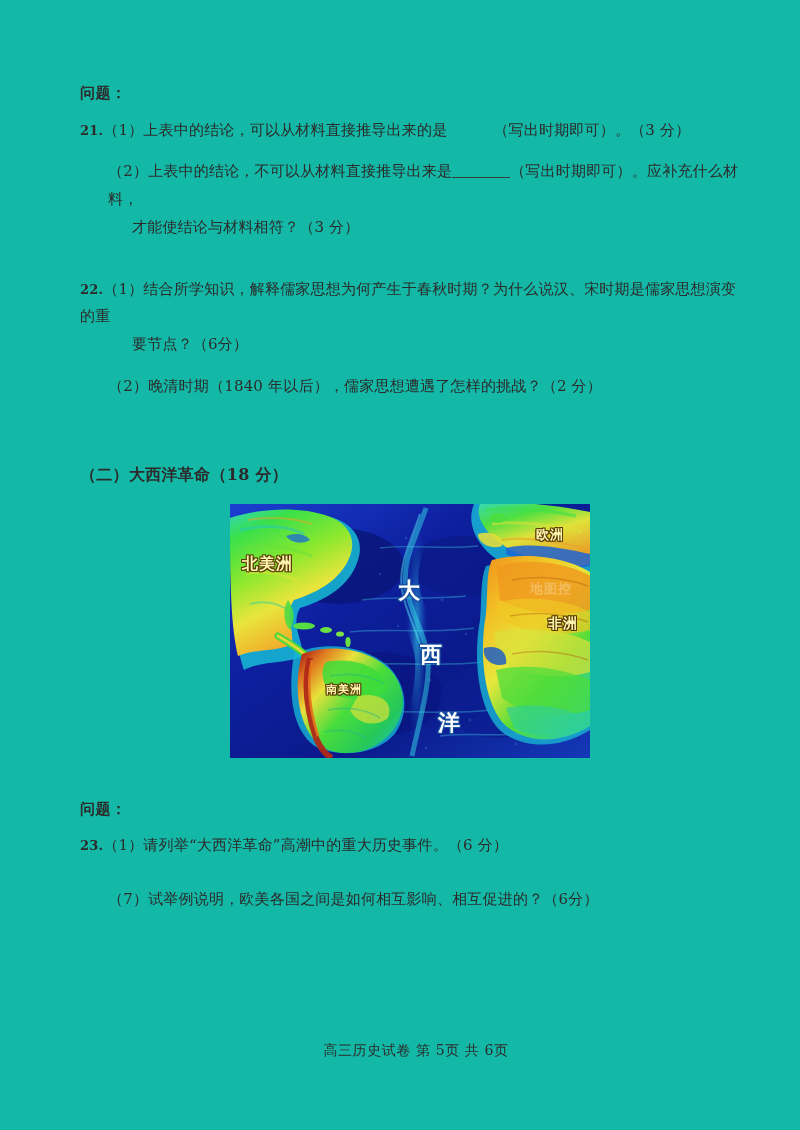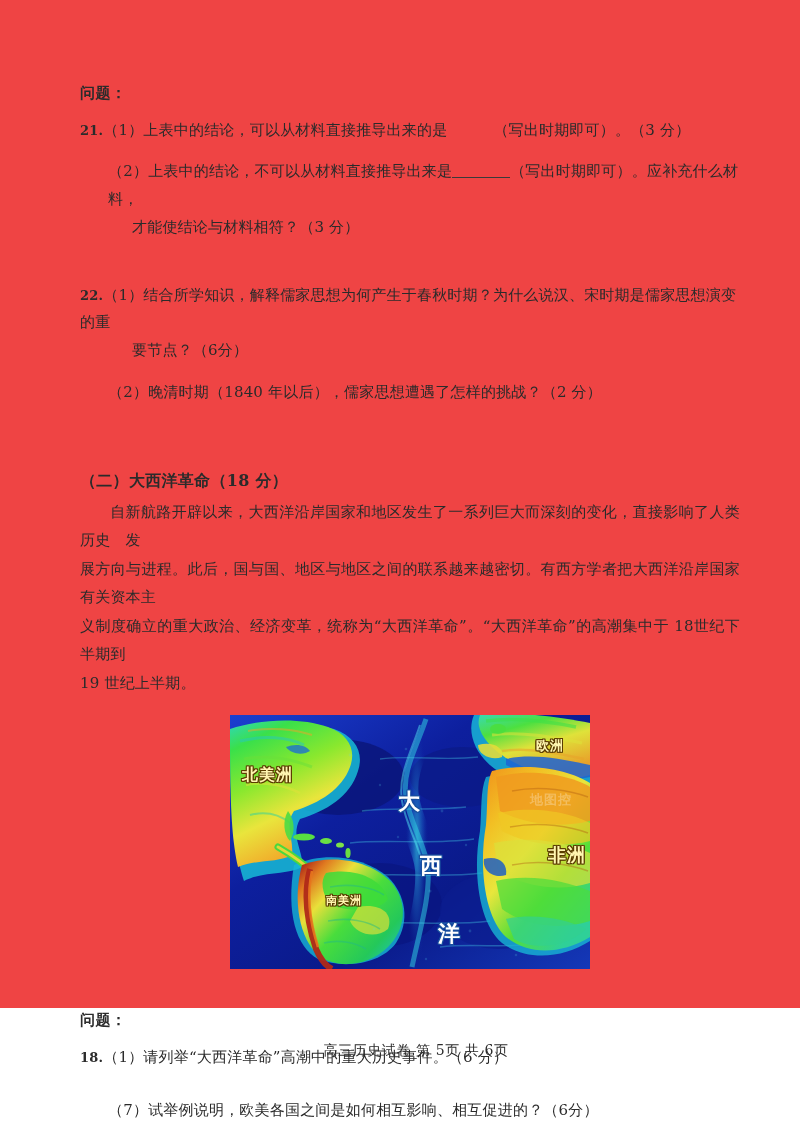--- a/index.html
+++ b/index.html
@@ -13,41 +13,41 @@
     position: relative;
     font-family: "DejaVu Serif", "Liberation Serif", serif;
     color: #2b2b2b;
     overflow: hidden;
   }
 
   .page {
     position: absolute;
     left: 0; top: 0;
     width: 800px;
-    height: 1008px;
-    background: #ef4444;
+    height: 1130px;
+    background: #14b8a6;
   }
 
   .content {
     position: absolute;
     left: 80px;
     top: 82px;
     width: 660px;
   }
 
   .bold-label {
     font-weight: bold;
     font-size: 15px;
     letter-spacing: 0.5px;
     margin: 0 0 12px 0;
     line-height: 1.5;
   }
 
   .q-block {
-    margin: 6px 0 8px 0;
+    margin: 0 0 8px 0;
   }
 
   .q-line {
     font-size: 15px;
     line-height: 1.85;
     margin: 0;
     white-space: pre-wrap;
     letter-spacing: 0.2px;
   }
 
@@ -124,21 +124,21 @@
        0 1px 0 #5a3b00, 0 -1px 0 #5a3b00,
        1px 1px 0 #5a3b00, -1px -1px 0 #5a3b00,
        1px -1px 0 #5a3b00, -1px 1px 0 #5a3b00;
     letter-spacing: 1px;
     pointer-events: none;
     white-space: nowrap;
   }
   .lbl-na { left: 12px;  top: 50px;  font-size: 16px; }
   .lbl-sa { left: 96px;  top: 178px; font-size: 11px; }
   .lbl-eu { left: 306px; top: 22px;  font-size: 13px; }
-  .lbl-af { left: 318px; top: 128px; font-size: 18px; }
+  .lbl-af { left: 318px; top: 111px; font-size: 14px; }
 
   .ocean-char {
     position: absolute;
     font-family: "DejaVu Sans", "Liberation Sans", sans-serif;
     font-weight: bold;
     font-size: 22px;
     color: #ffffff;
     text-shadow:
        1px 0 0 #19509e, -1px 0 0 #19509e,
        0 1px 0 #19509e, 0 -1px 0 #19509e,
@@ -197,26 +197,20 @@
 
       <div class="spacer-sm"></div>
 
       <p class="q-line indent">（2）晚清时期（1840 年以后），儒家思想遭遇了怎样的挑战？（2 分）</p>
     </div>
 
     <div class="spacer-xl"></div>
 
     <h2 class="section-head">（二）大西洋革命（18 分）</h2>
 
-    <div>
-      <p class="section-body"><span class="first-indent"></span><span>自新航路开辟以来，大西洋沿岸国家和地区发生了一系列巨大而深刻的变化，直接影响了人类历史　发</span></p>
-      <p class="section-body">展方向与进程。此后，国与国、地区与地区之间的联系越来越密切。有西方学者把大西洋沿岸国家有关资本主</p>
-      <p class="section-body">义制度确立的重大政治、经济变革，统称为“大西洋革命”。“大西洋革命”的高潮集中于 18世纪下半期到</p>
-      <p class="section-body">19 世纪上半期。</p>
-    </div>
 
     <div class="figure-wrap">
       <div class="map-frame">
 
         <svg class="map-svg" viewBox="0 0 360 254" preserveAspectRatio="none">
           <defs>
             <linearGradient id="oceanDeep" x1="0" y1="0" x2="1" y2="1">
               <stop offset="0%" stop-color="#1b3fd0"></stop>
               <stop offset="35%" stop-color="#0d1f9e"></stop>
               <stop offset="65%" stop-color="#0a1a8a"></stop>
@@ -386,21 +380,21 @@
 
         <span class="map-watermark">地图控</span>
       </div>
     </div>
 
     <div class="spacer-lg"></div>
 
     <div class="bold-label">问题：</div>
 
     <div class="q-block">
-      <p class="q-line"><span class="num">18.</span><span>（1）请列举“大西洋革命”高潮中的重大历史事件。（6 分）</span></p>
+      <p class="q-line"><span class="num">23.</span><span>（1）请列举“大西洋革命”高潮中的重大历史事件。（6 分）</span></p>
 
       <div class="spacer-md"></div>
 
       <p class="q-line indent">（7）试举例说明，欧美各国之间是如何相互影响、相互促进的？（6分）</p>
     </div>
 
     <div class="spacer-md"></div>
 
   </div>
 

